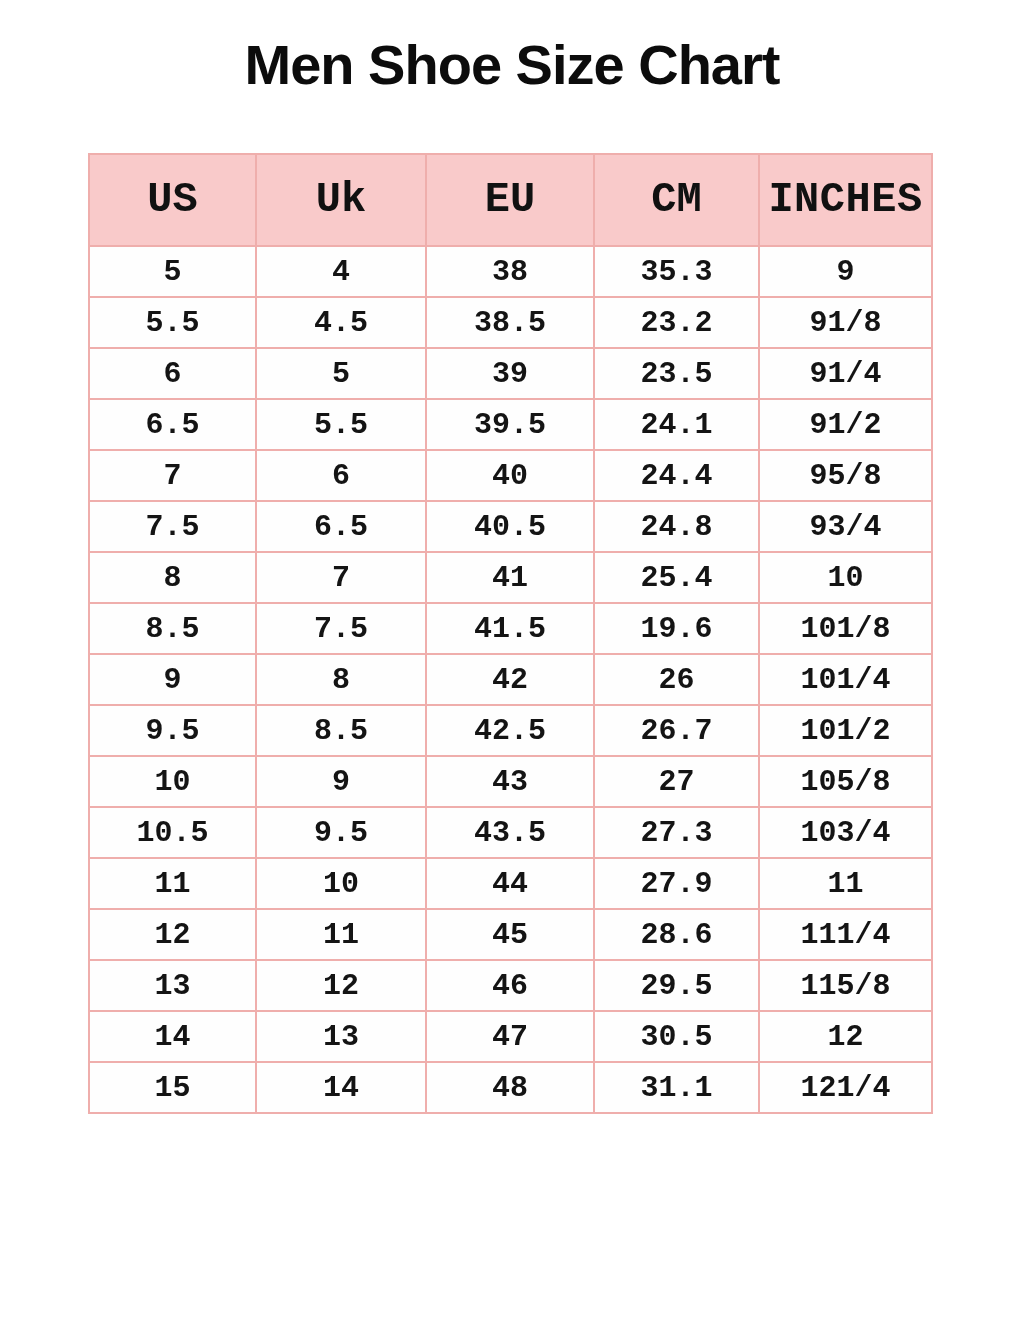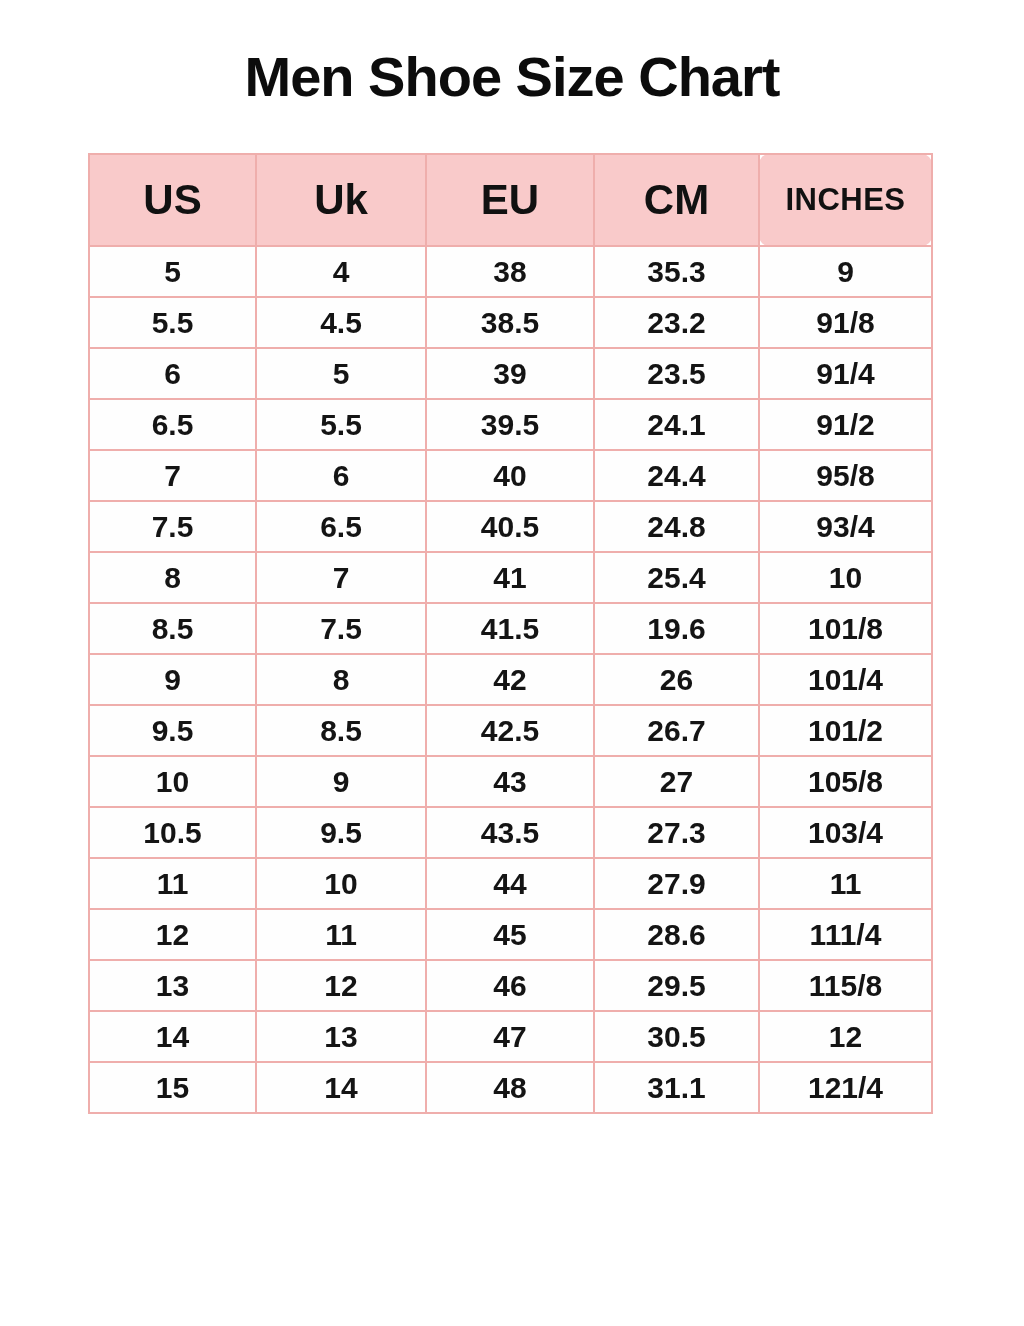--- a/index.html
+++ b/index.html
@@ -11,54 +11,54 @@
   }
   *{box-sizing:border-box;margin:0;padding:0;}
   html,body{width:1024px;height:1326px;}
   body{
     background:var(--page-bg);
     font-family:"Liberation Sans", sans-serif;
     position:relative;
   }
   .page-title{
     position:absolute;
-    top:44px;
+    top:32px;
     left:0;
     width:1024px;
     text-align:center;
     font-size:56px;
     font-weight:800;
     letter-spacing:-1px;
     color:#0c0c0c;
   }
   .table-wrap{
     position:absolute;
     top:153px;
     left:88px;
     width:843px;
+    font-family:Liberation Mono, monospace;
   }
   table.size-table{
     width:843px;
     border-collapse:collapse;
     table-layout:fixed;
   }
   .size-table th{
     background:var(--header-bg);
     border:2px solid var(--grid-border);
     height:92px;
     font-size:42px;
     font-weight:800;
     color:var(--text);
     text-align:center;
     vertical-align:middle;
   }
   .size-table th.inches{
-    font-size:31px;
+    font-size:42px;
     letter-spacing:0.5px;
-    border-radius:10px;
   }
   .size-table td{
     background:var(--cell-bg);
     border:2px solid var(--grid-border);
     height:51px;
     font-size:30px;
     font-weight:800;
     color:#141414;
     text-align:center;
     vertical-align:middle;

